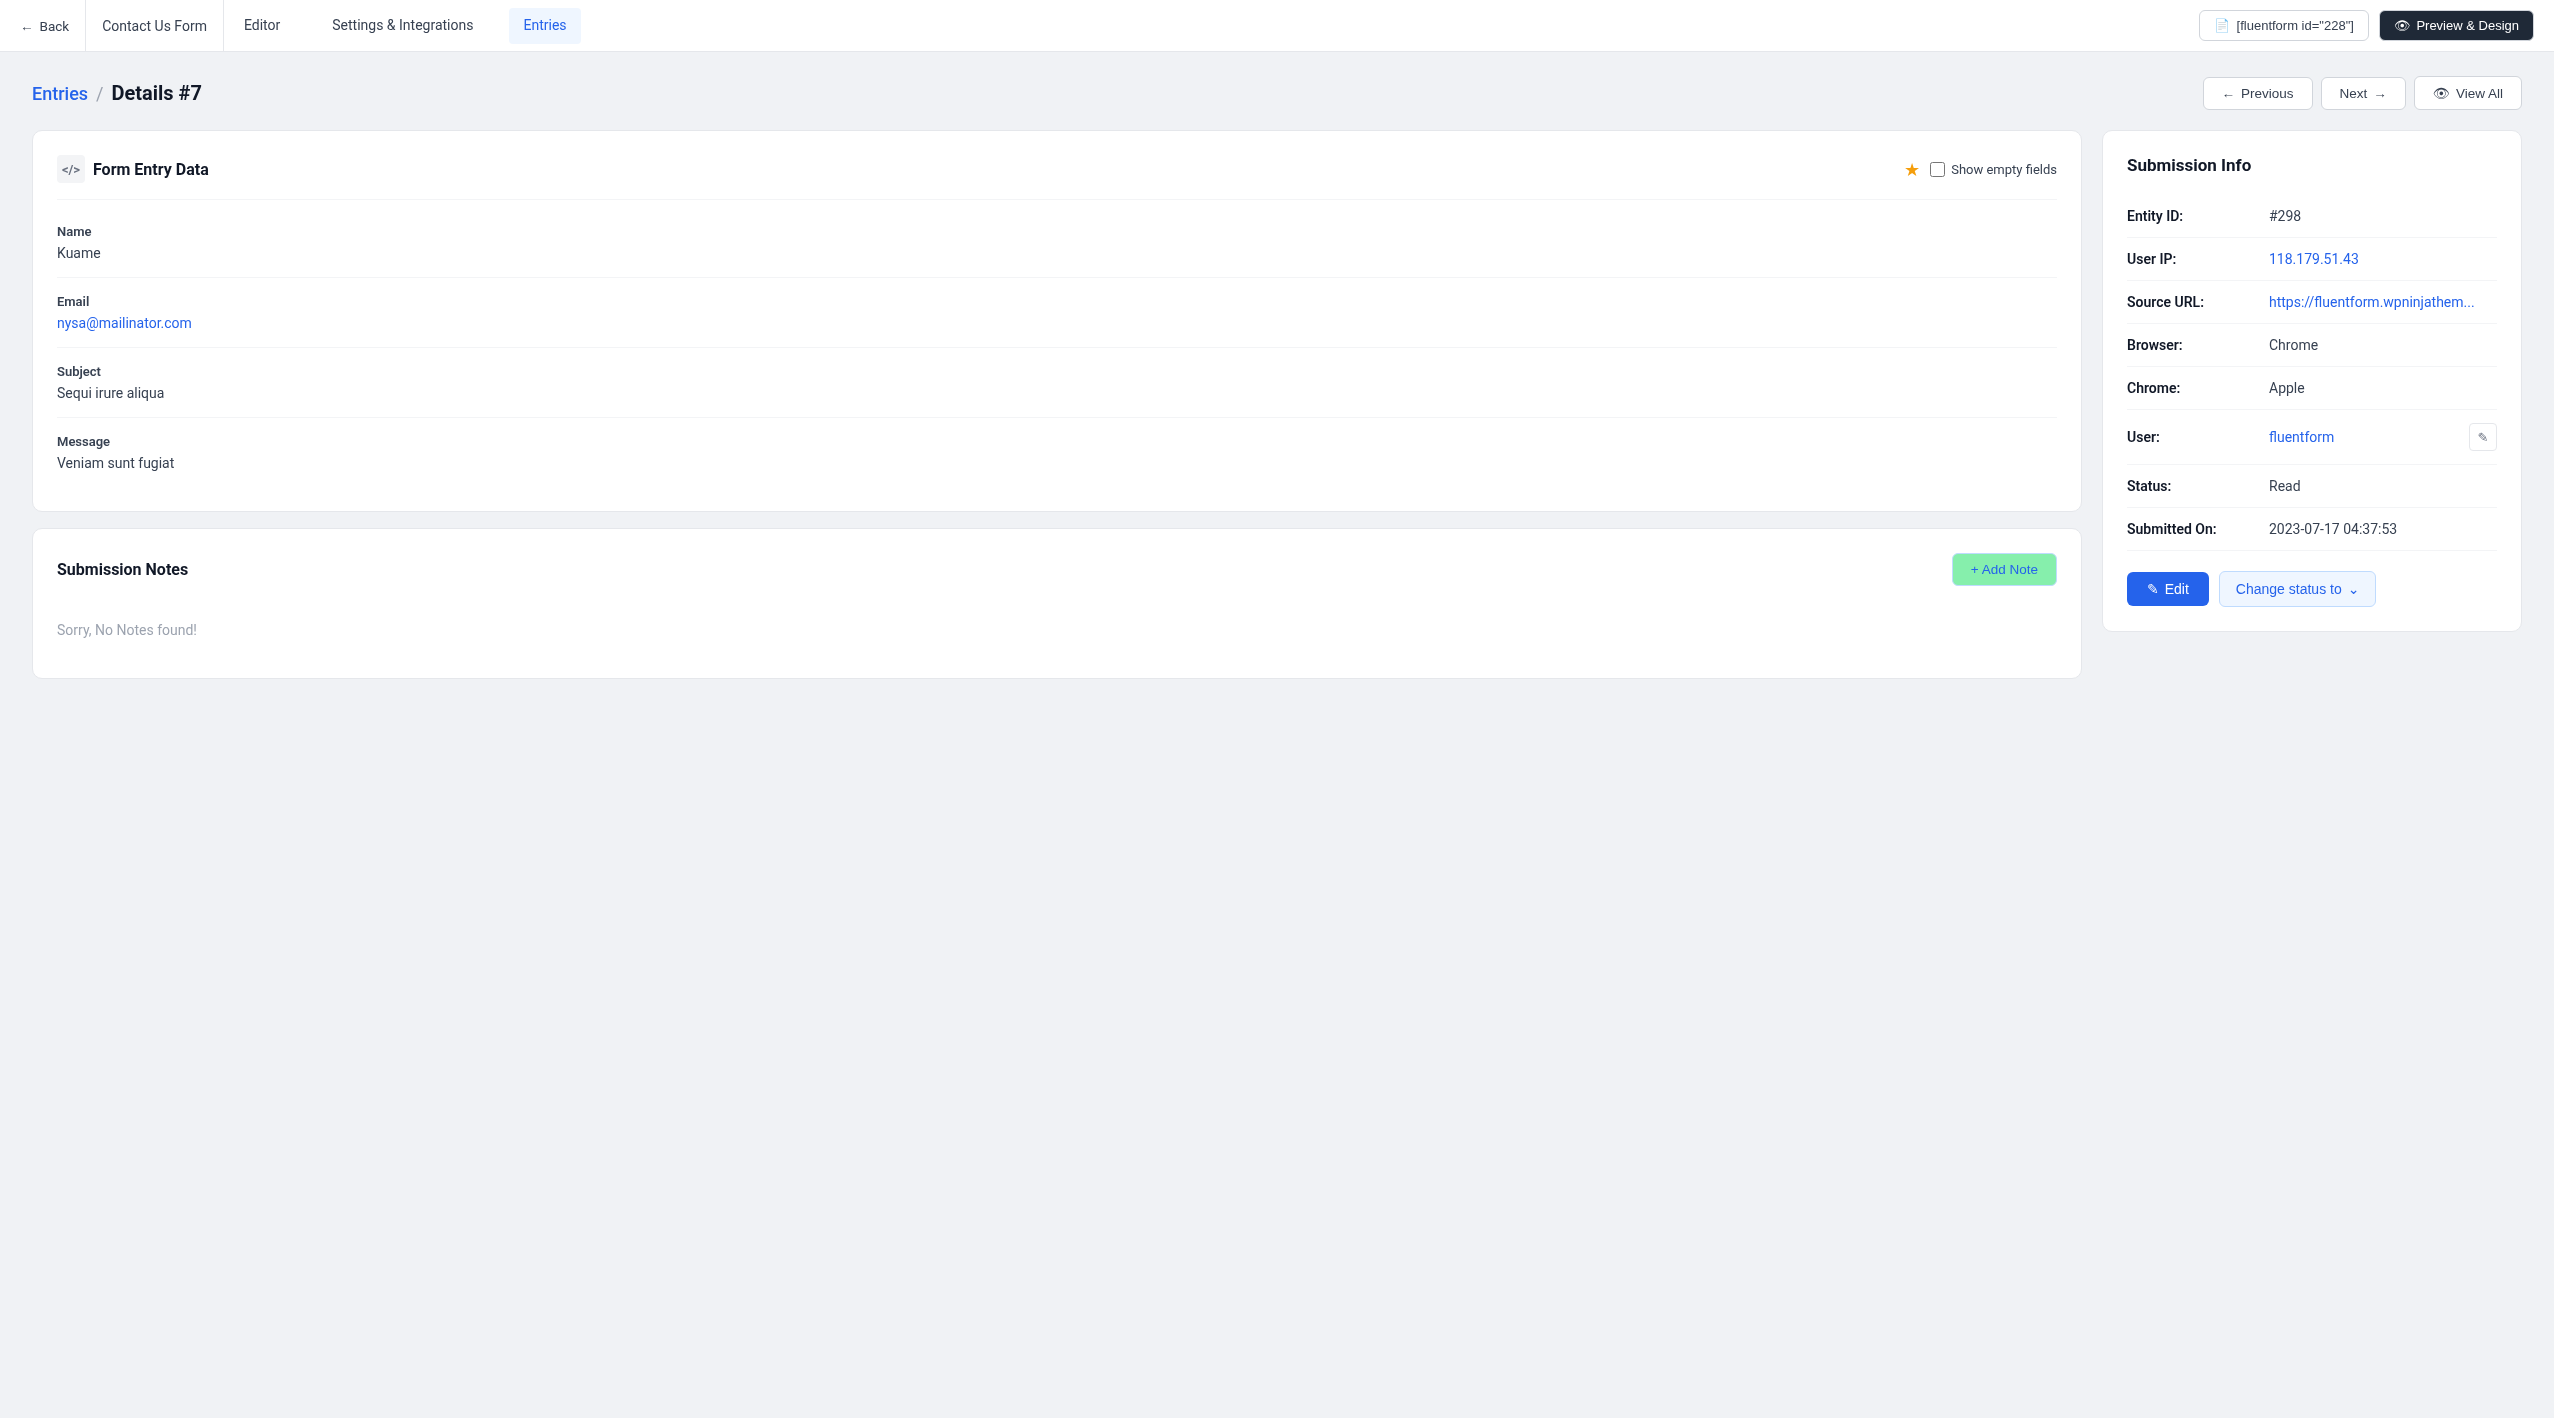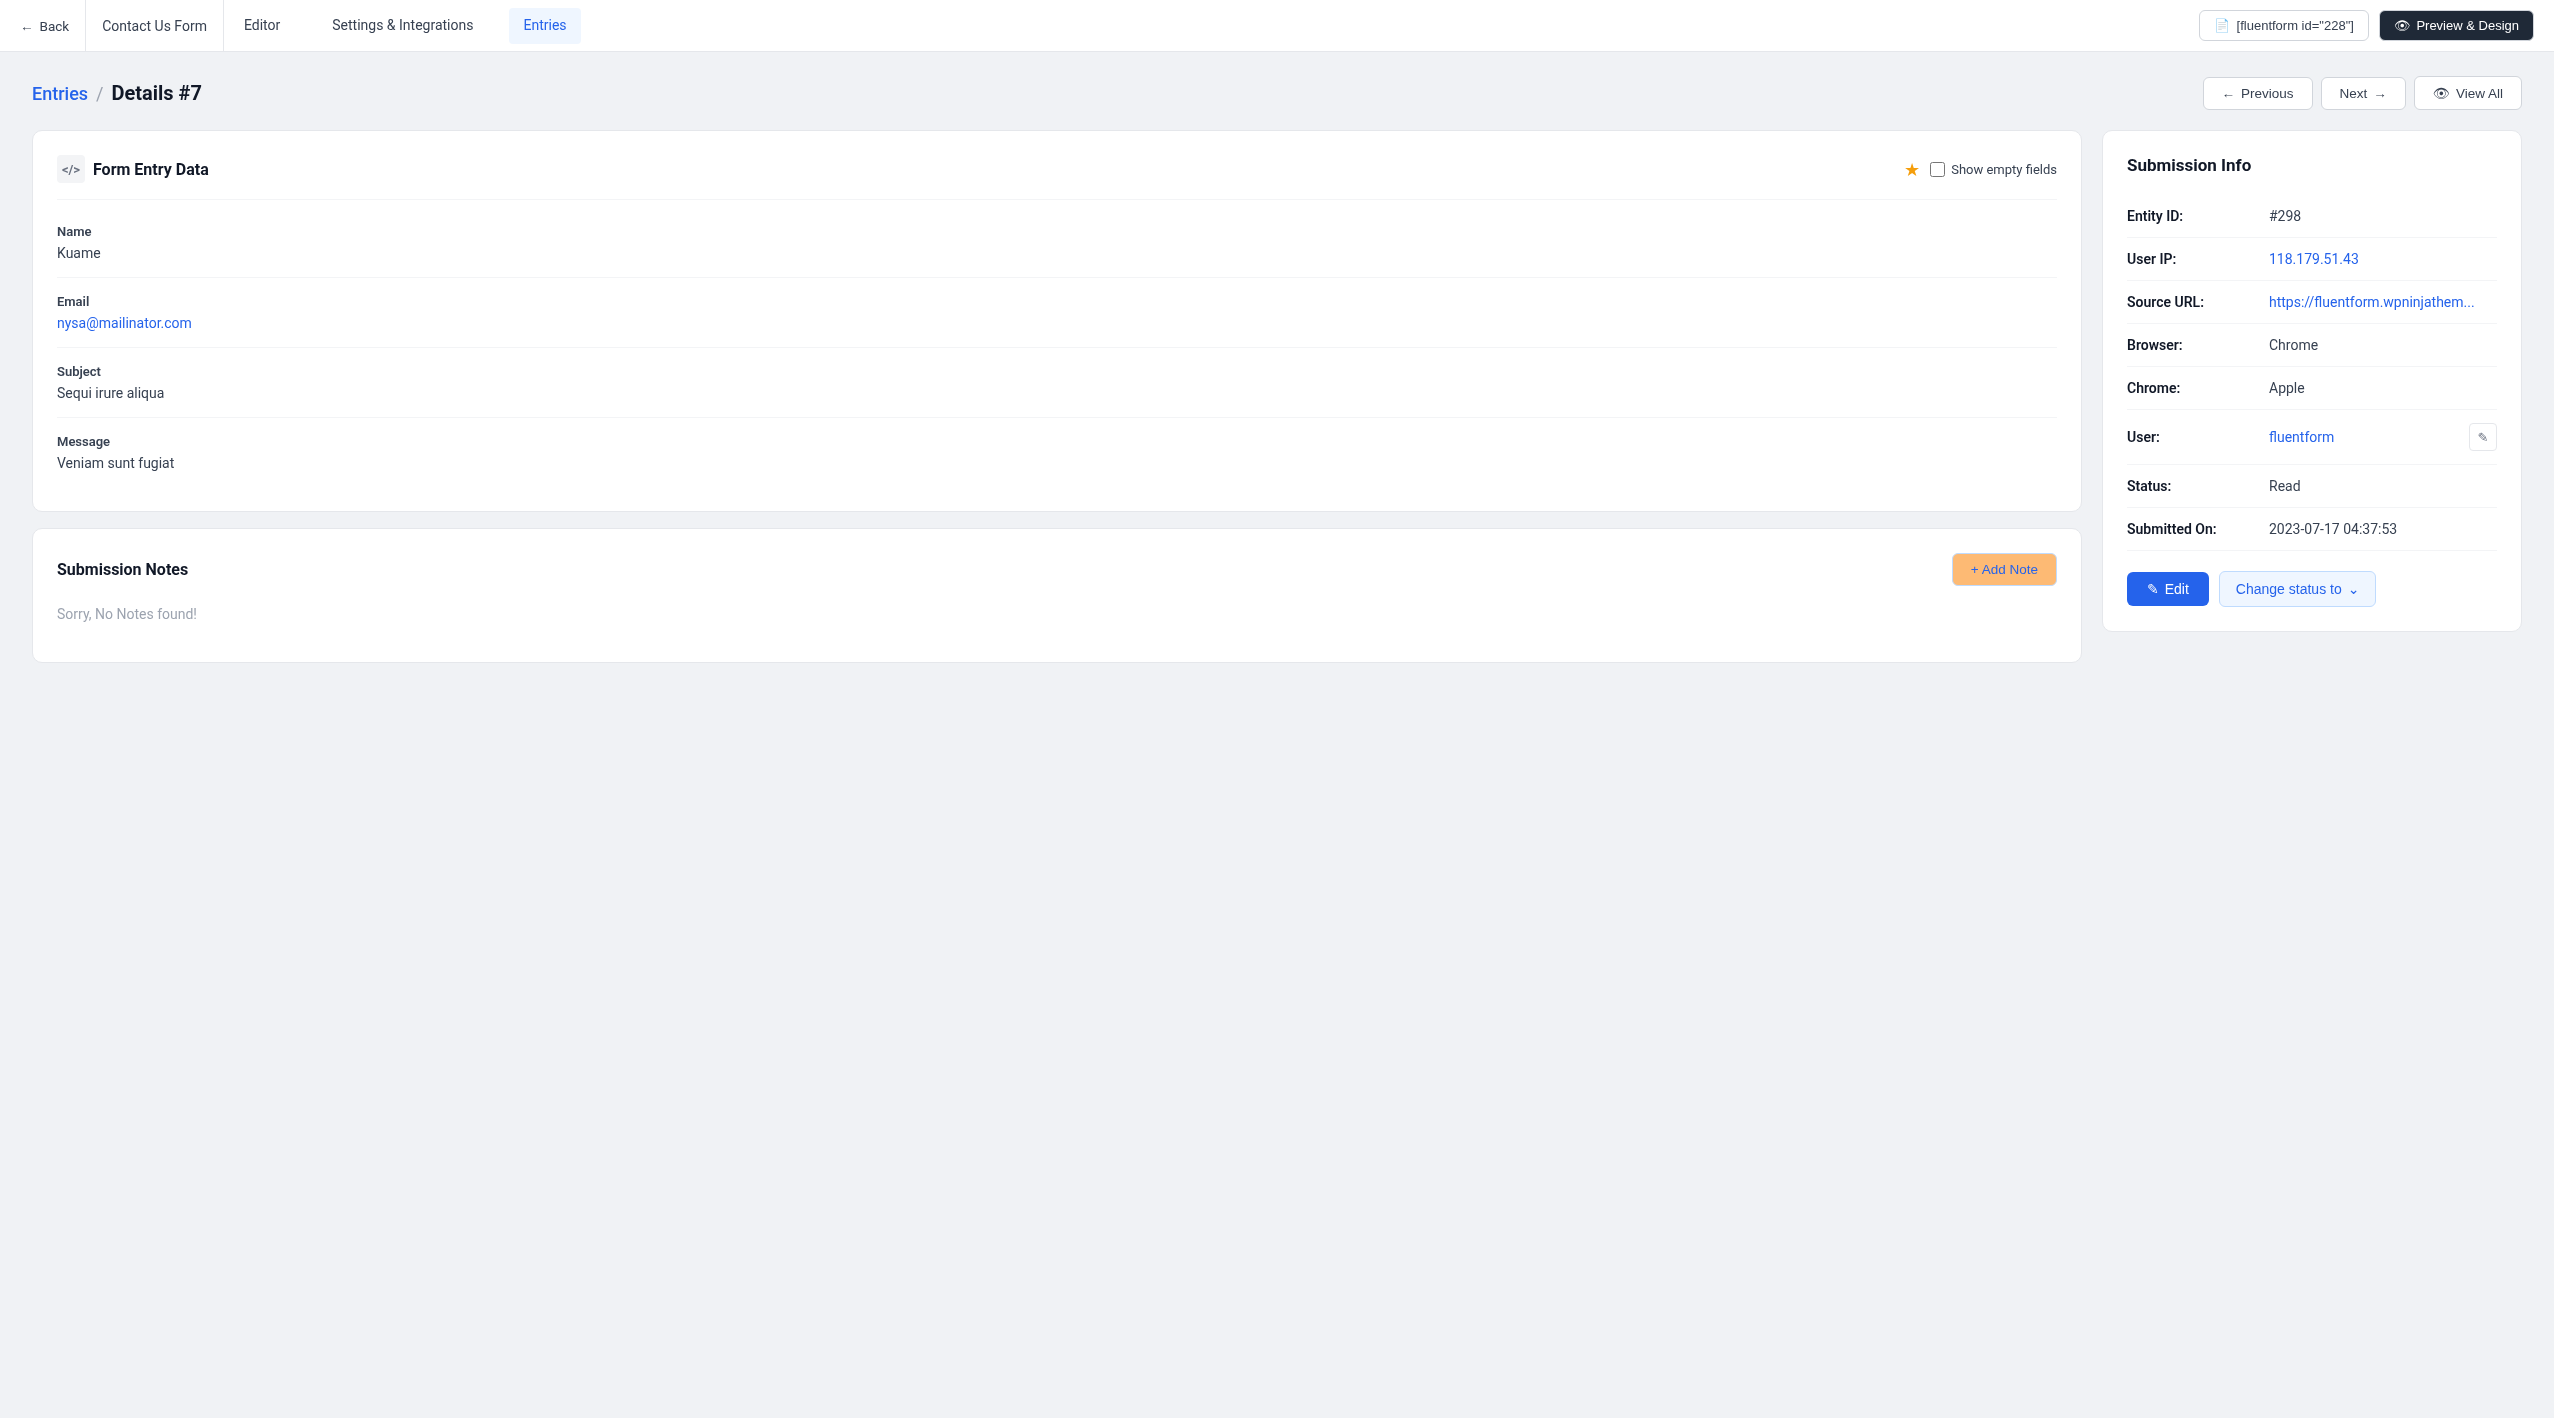--- a/index.html
+++ b/index.html
@@ -236,35 +236,35 @@
     .field-value.email-link {
       color: #2563eb;
       text-decoration: none;
     }
 
     
     .notes-header {
       display: flex;
       align-items: center;
       justify-content: space-between;
-      margin-bottom: 4px;
+      margin-bottom: 20px;
     }
     .notes-title {
       font-size: 16px;
       font-weight: 700;
       color: #111827;
     }
     .btn-add-note {
       display: flex;
       align-items: center;
       gap: 6px;
       padding: 8px 18px;
       border: 1px solid #bfdbfe;
       border-radius: 6px;
-      background: #fdba74;
+      background: #86efac;
       color: #2563eb;
       font-size: 13.5px;
       cursor: pointer;
     }
     .notes-empty {
       font-size: 14px;
       color: #9ca3af;
       padding: 16px 0;
     }
 

